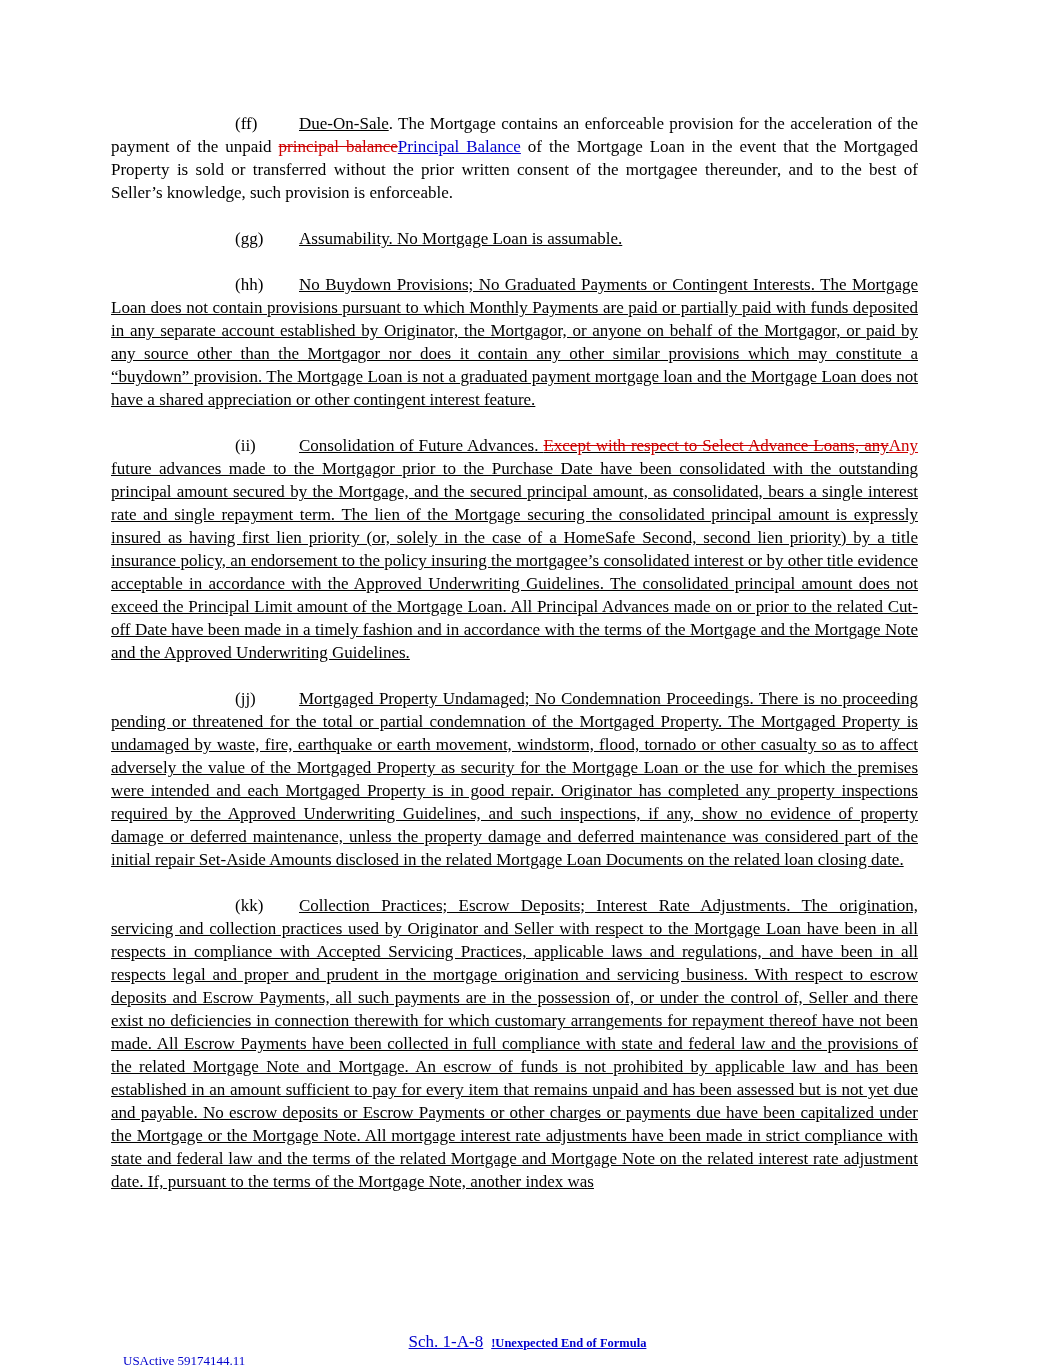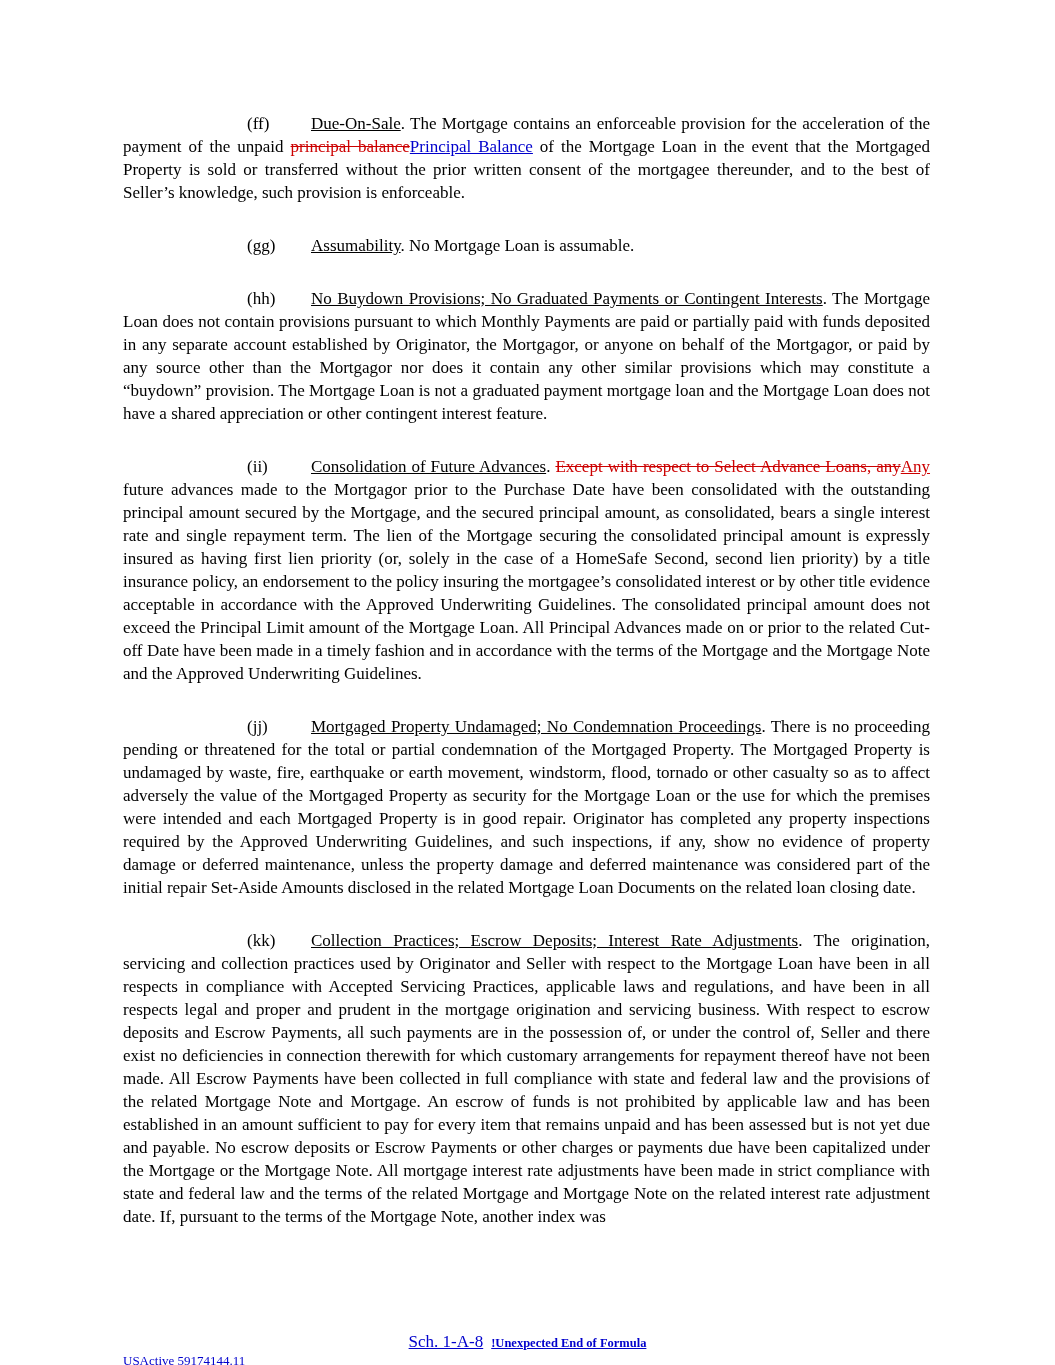--- a/index.html
+++ b/index.html
@@ -14,30 +14,31 @@
     background: #ffffff;
     font-family: "Liberation Serif", "DejaVu Serif", serif;
     font-size: 17px;
     line-height: 23px;
     color: var(--text, #000000);
     overflow: hidden;
   }
   .content {
     position: absolute;
     top: 112px;
-    left: 123px;
+    left: 111px;
     width: 807px;
   }
   .content p.para {
     margin: 0;
     text-align: justify;
     text-indent: 124px;
   }
   .content p.para + p.para {
-    margin-top: 30px;
+    margin-top: 23px;
+    text-decoration: underline;
   }
   .para-label {
     display: inline-block;
     width: 64px;
     text-indent: 0;
   }
   .seg { }
   .heading {
     text-decoration: underline;
   }

